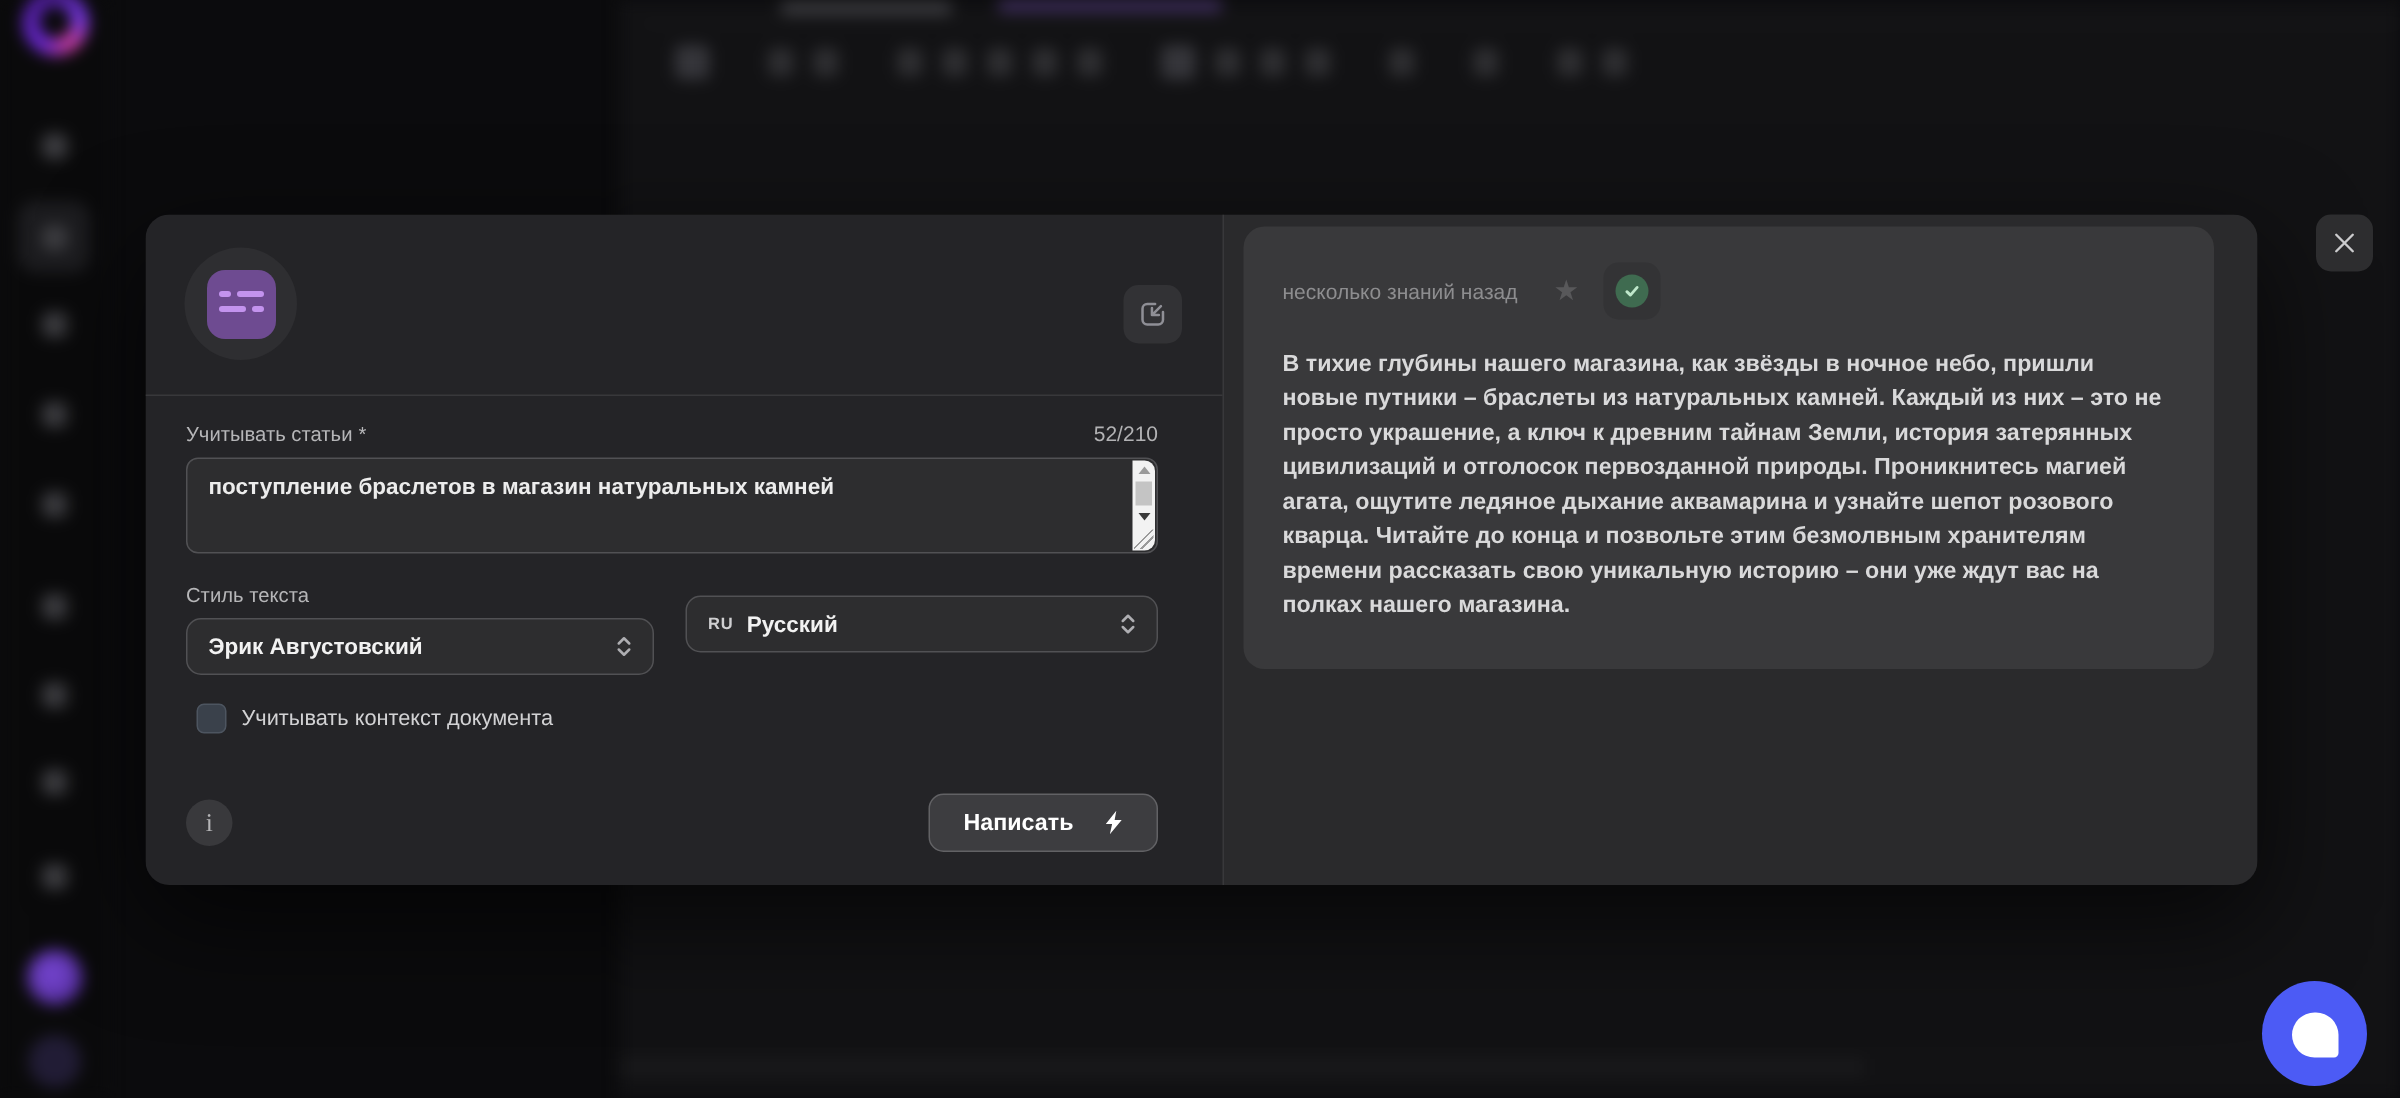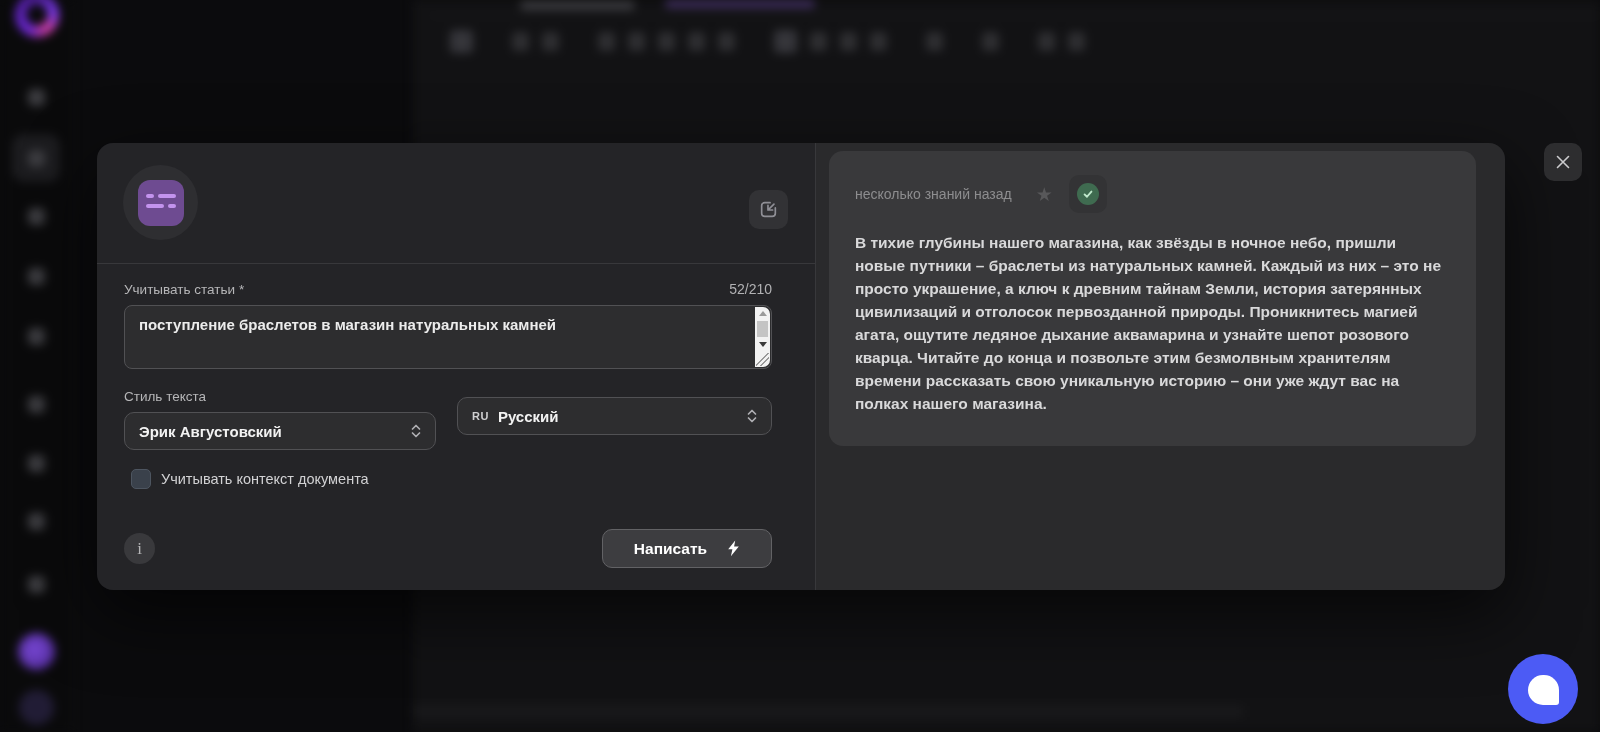--- a/index.html
+++ b/index.html
@@ -90,21 +90,21 @@
   .checkbox.checked .cb-box { background:#ededed; border-color:#ededed; }
   .checkbox.checked .cb-box svg { visibility:visible; }
   .cb-lbl { margin-left:10px; font-size:14.5px; color:#d2d2d4; }
   .cb-a { width:312px; }
   .cb-b { margin-left:7px; }
 
   .footer { display:flex; align-items:center; justify-content:space-between; margin-top:40px; }
   .info-btn { width:31px; height:31px; border-radius:50%; background:#39393c; color:#b5b5b7;
               display:flex; align-items:center; justify-content:center;
               font-family:"Liberation Serif","DejaVu Serif",serif; font-size:17px; cursor:pointer; }
-  .submit-btn { width:170px; height:39px; border-radius:10px; background:#3d3d40; border:1px solid #626265;
+  .submit-btn { width:153px; height:39px; border-radius:10px; background:#3d3d40; border:1px solid #626265;
                 display:flex; align-items:center; justify-content:center; gap:20px; cursor:pointer; }
   .submit-btn .s-lbl { font-size:15.5px; font-weight:bold; color:#ffffff; }
 
   
   .result-card { position:absolute; left:13px; top:8px; right:29px; height:295px;
                  background:#39393b; border-radius:14px; padding:24px 26px; }
   .meta-row { display:flex; align-items:center; height:38px; }
   .timestamp { font-size:14px; color:#8d8d8f; }
   .star { font-size:19px; color:#58585a; margin-left:24px; cursor:pointer; }
   .status-badge { width:38px; height:38px; border-radius:10px; background:#333335; margin-left:16px;

